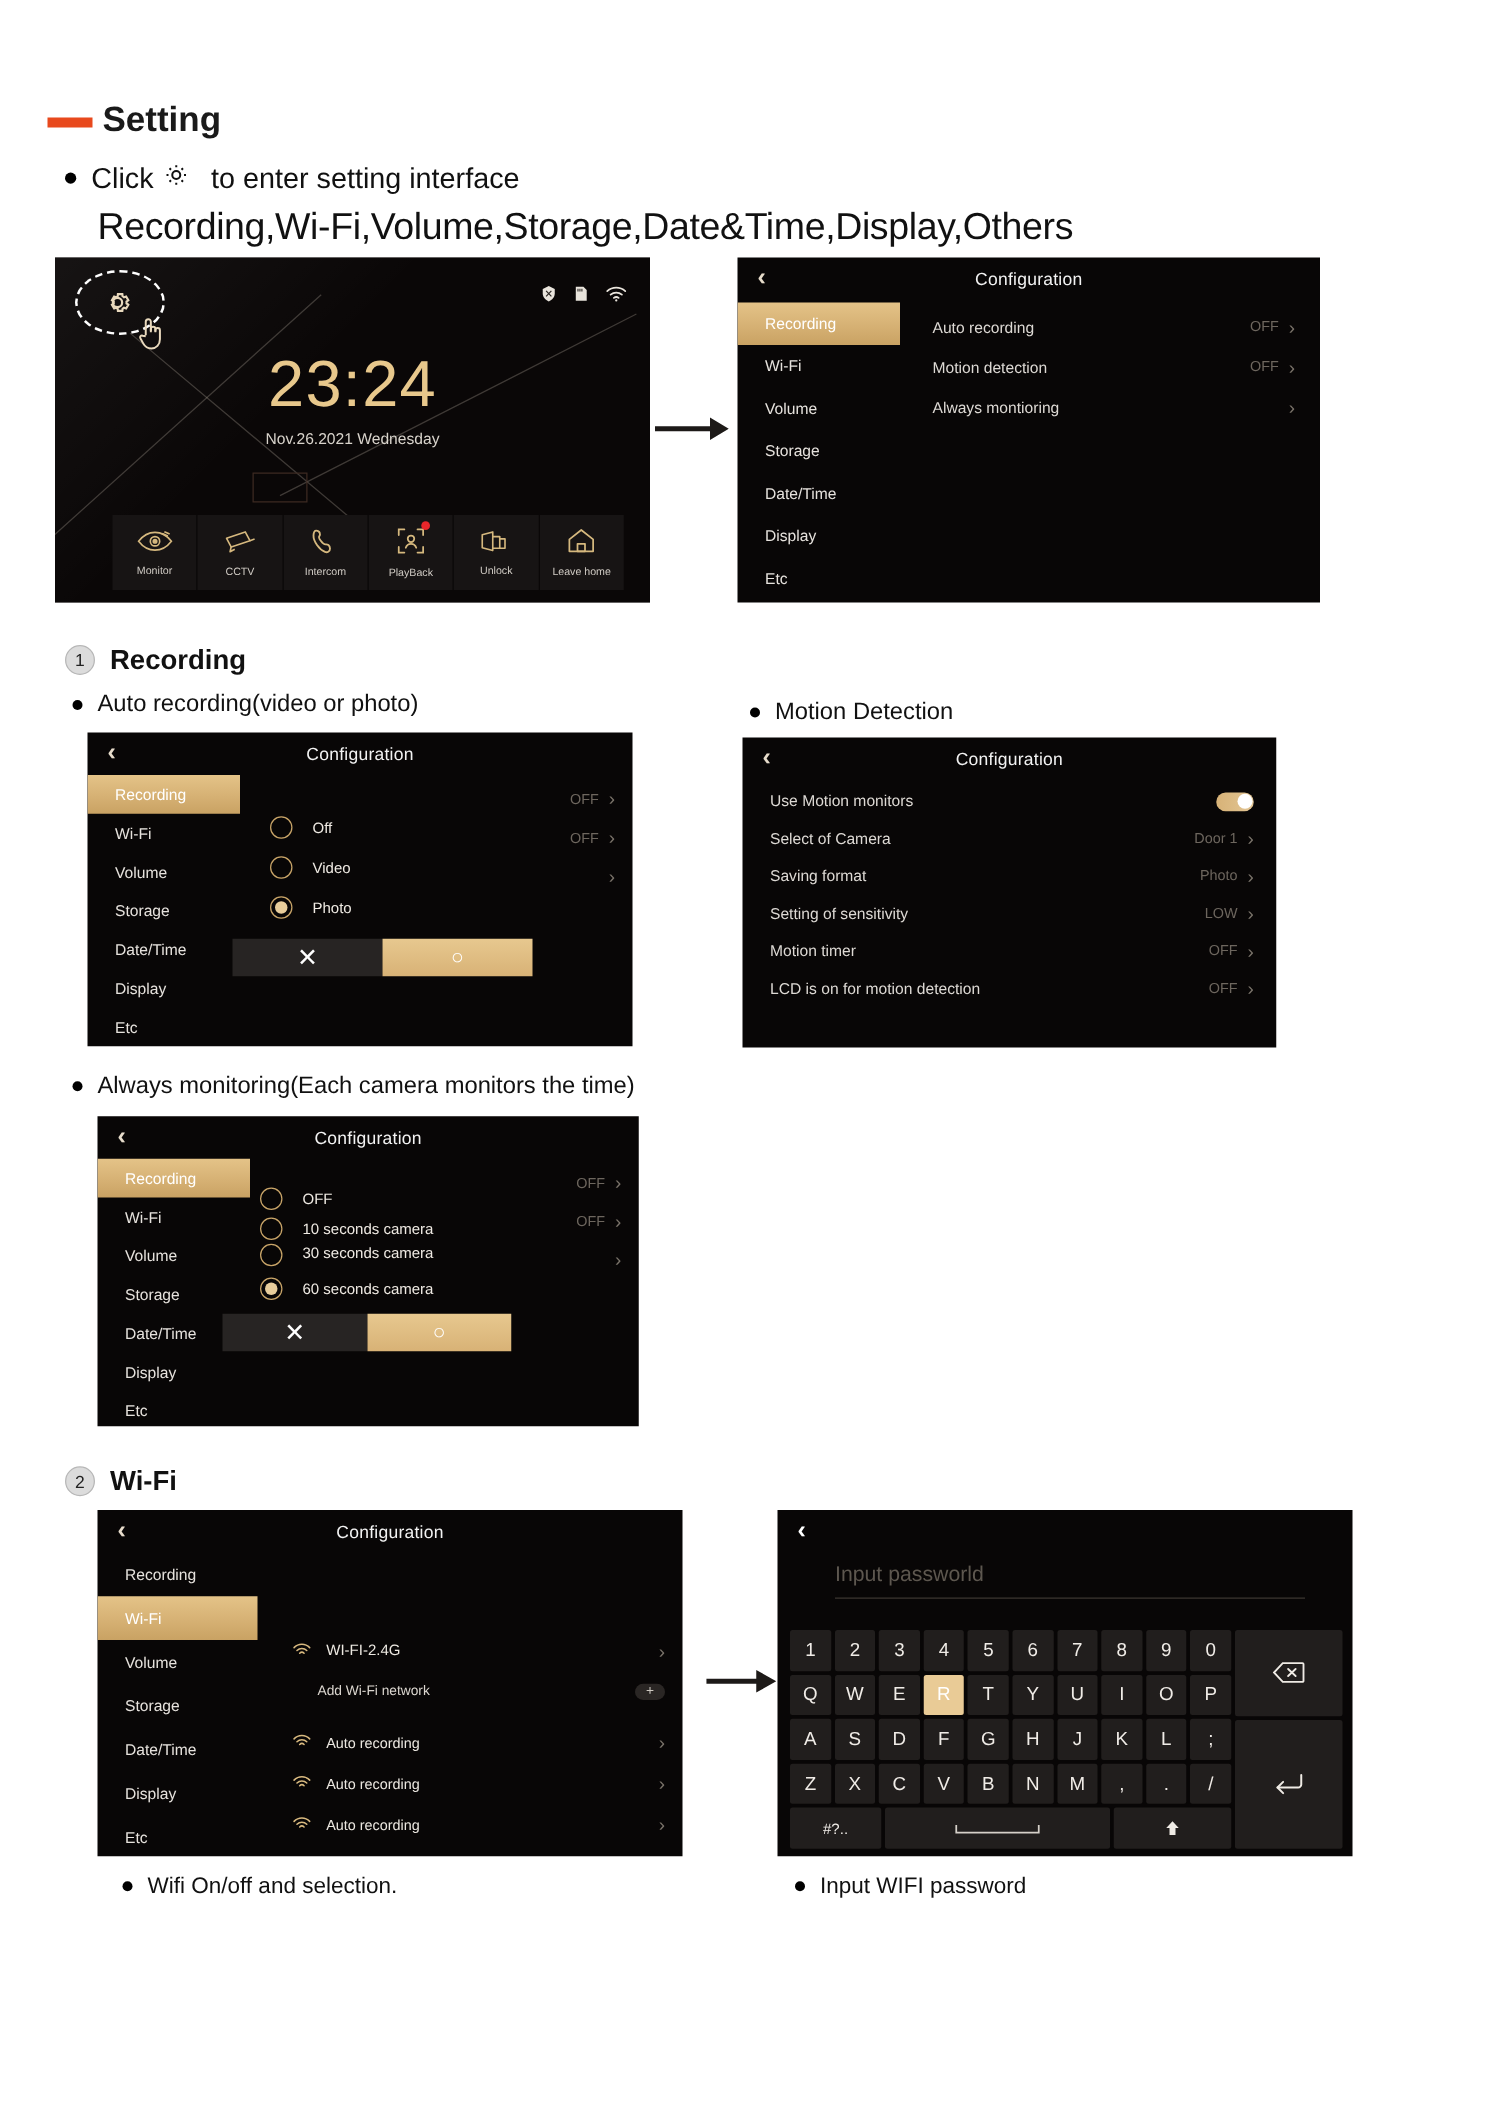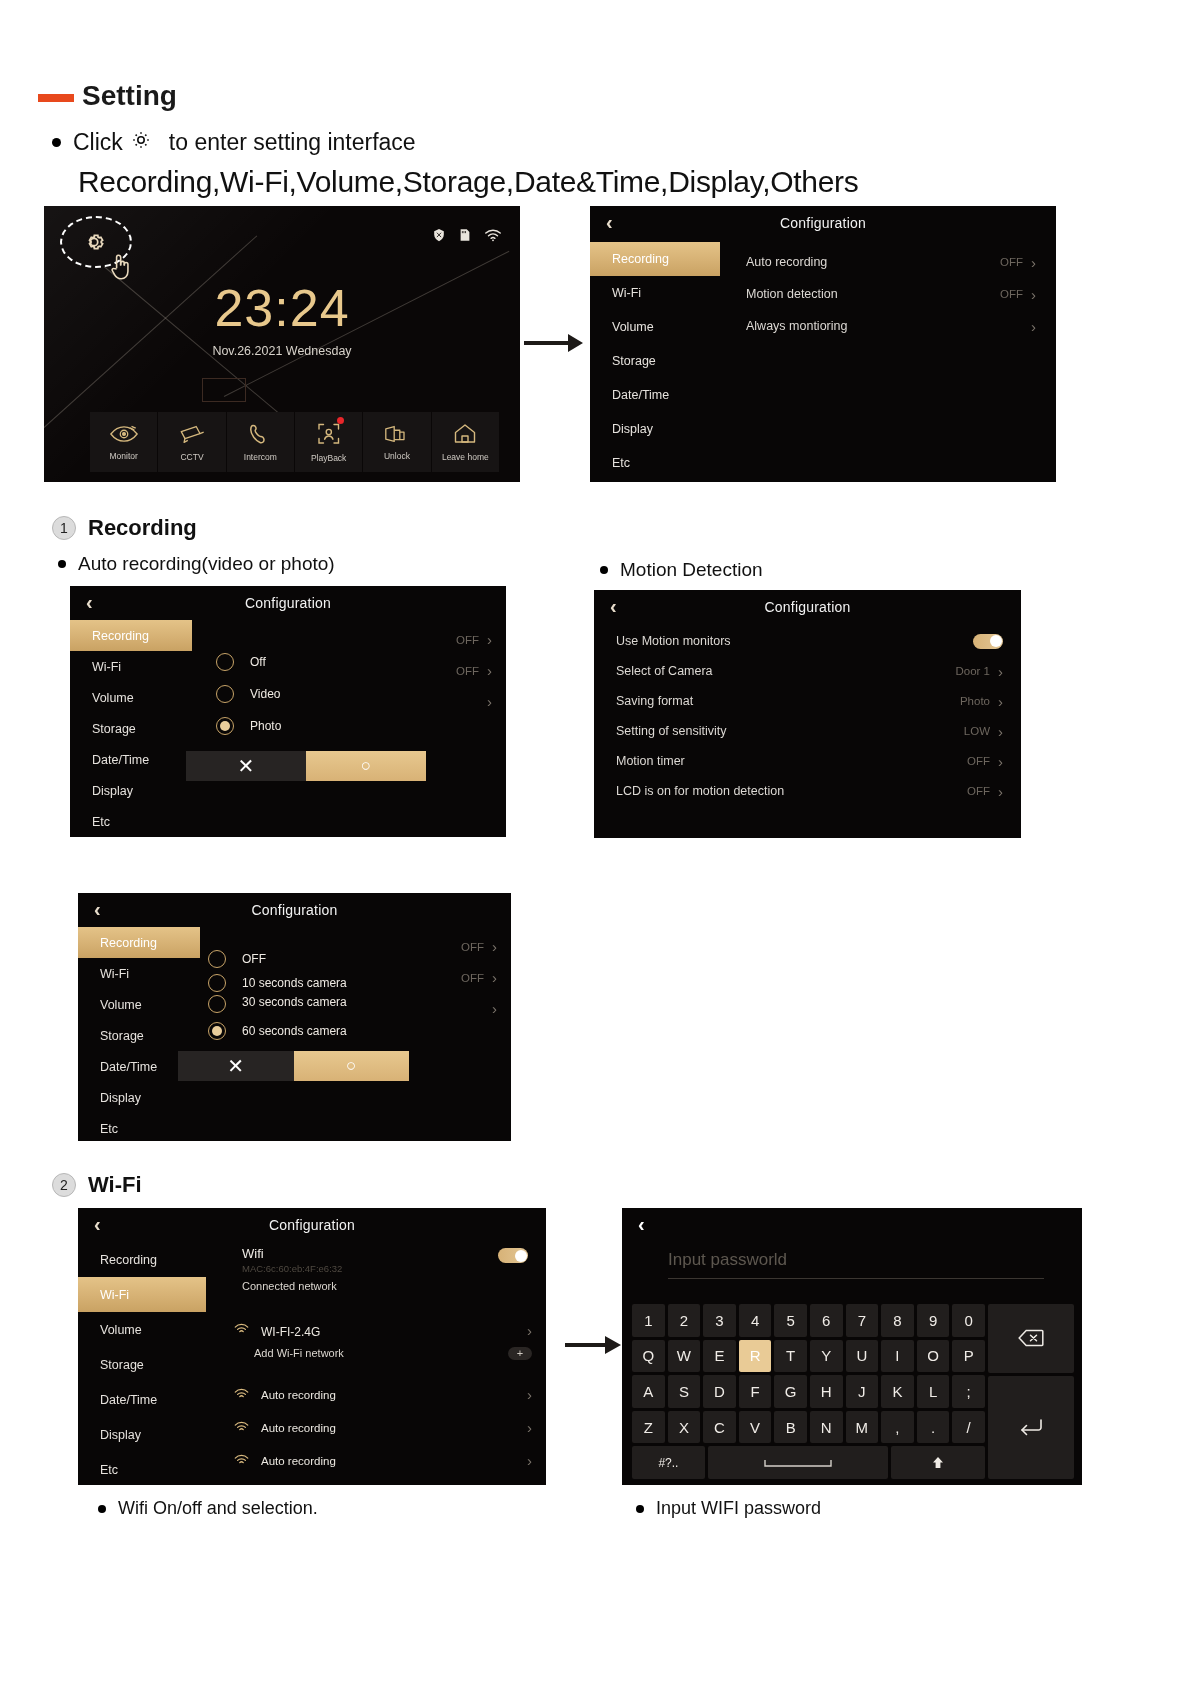--- a/index.html
+++ b/index.html
@@ -447,20 +447,24 @@
         <span class="chev">›</span>
       </div>
       <div class="right-row" style="height:30px;">
         <span>LCD is on for motion detection</span>
         <span class="rv">OFF</span>
         <span class="chev">›</span>
       </div>
     </div>
   </div>
 
+  <div class="caption" style="left:58px; top:858px;">
+    <div class="dot"></div>
+    <span>Always monitoring(Each camera monitors the time)</span>
+  </div>
 
   <div class="device" style="left:78px; top:893px; width:433px; height:248px;">
     <div class="dev-topbar">
       <div class="back-chev">‹</div>
       <div class="dev-title">Configuration</div>
     </div>
 
     <div style="position:absolute;left:0;top:34px;width:122px;">
       <div class="side-item active" style="height:31px;">
           <span>Recording</span>
@@ -553,30 +557,22 @@
           <span>Date/Time</span>
         </div>
       <div class="side-item" style="height:35px;">
           <span>Display</span>
         </div>
       <div class="side-item" style="height:35px;">
           <span>Etc</span>
         </div>
     </div>
 
-    <div style="position:absolute;left:164px;right:18px;top:38px;display:flex;align-items:flex-start;">
-      <div>
-        <div style="color:#f0ece6;font-size:13px;">Wifi</div>
-        <div style="color:#4f4941;font-size:9.5px;margin-top:2px;">MAC:6c:60:eb:4F:e6:32</div>
-        <div style="color:#dcd7d0;font-size:11px;margin-top:6px;">Connected network</div>
-      </div>
-      <div style="margin-left:auto;margin-top:2px;" class="toggle"></div>
-    </div>
-
-    <div style="position:absolute;left:156px;right:14px;top:105px;display:flex;align-items:flex-end;height:26px;">
+
+    <div style="position:absolute;left:156px;right:14px;top:105px;display:flex;align-items:flex-start;height:26px;">
       <span style="margin-right:12px;">
         <svg width="15" height="12" viewBox="0 0 18 13" fill="none" stroke="#d8b97f" stroke-width="1.5" stroke-linecap="round">
           <path d="M1.5 4.2A10.4 10.4 0 0116.5 4.2"></path>
             <path d="M4.3 7A6.6 6.6 0 0113.7 7"></path>
             <path d="M6.9 9.6a3 3 0 014.2 0"></path>
         </svg>
       </span>
       <span style="color:#ece8e1;font-size:12px;">WI-FI-2.4G</span>
       <span class="chev" style="margin-left:auto;">›</span>
     </div>

